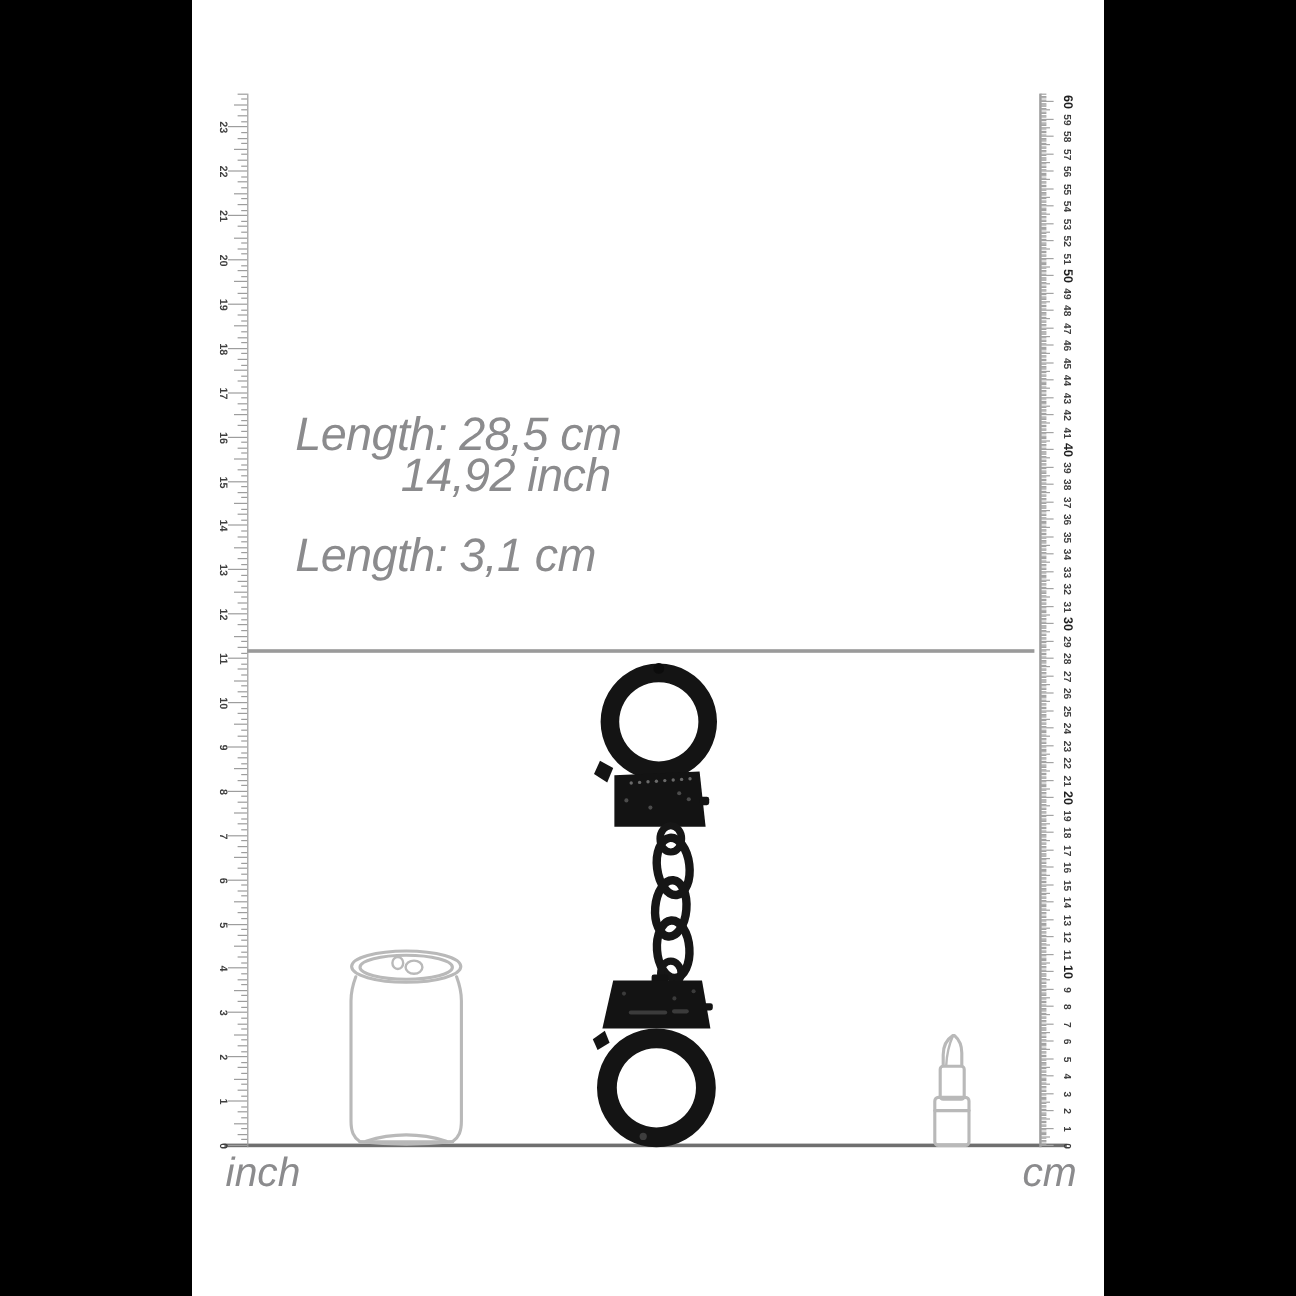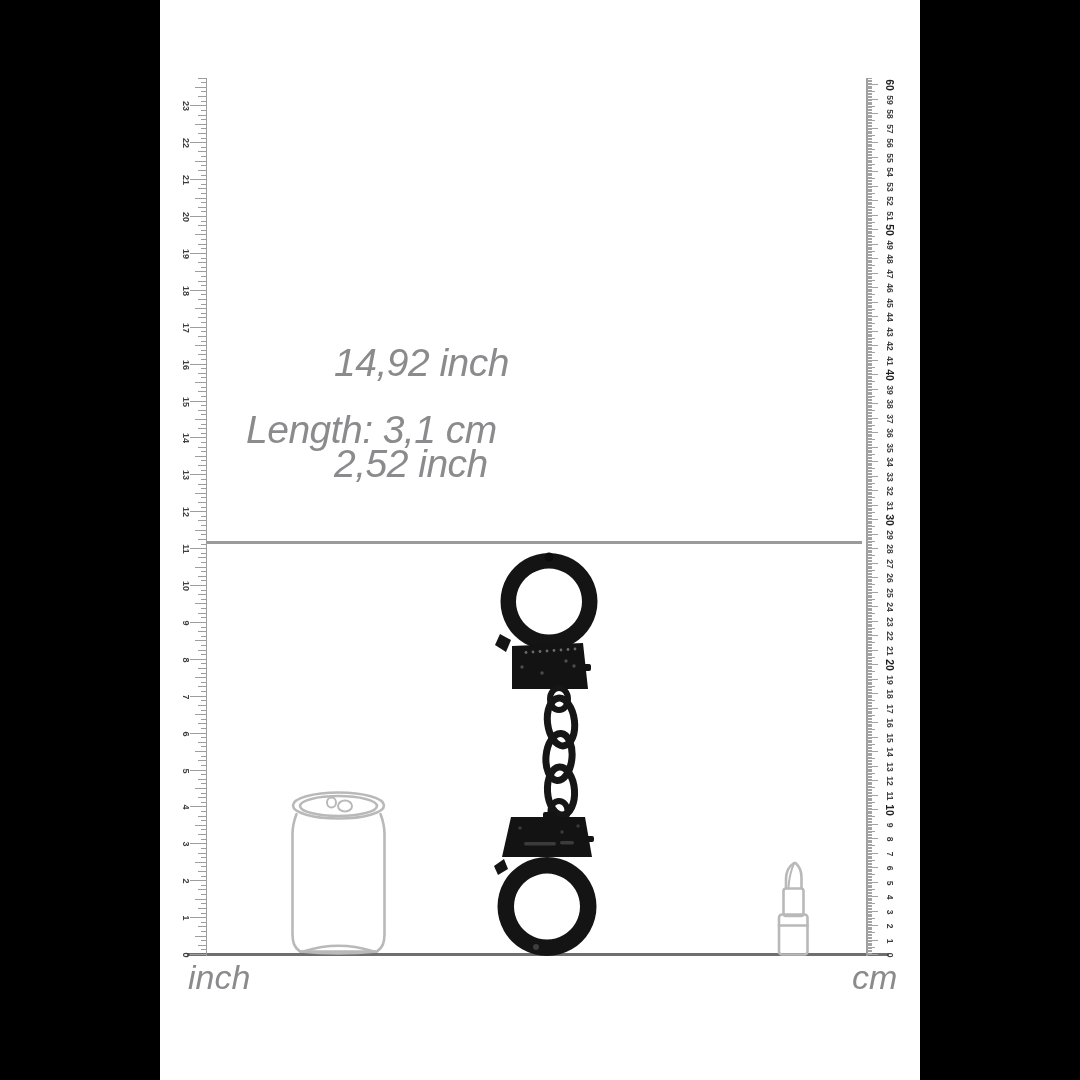--- a/index.html
+++ b/index.html
@@ -48,23 +48,23 @@
 <body>
 
 <div class="stage">
   <div class="canvas"></div>
 
   <div class="len-line"></div>
 
   <div class="base-line"></div>
 
   <div class="dims">
+    <div class="row"><span class="lbl">Length:</span><span>28,5 cm</span></div>
     <div class="row indent"><span>14,92 inch</span></div>
     <div class="row group-gap"><span class="lbl">Length:</span><span>3,1 cm</span></div>
-    <div class="row indent"><span>2,52 inch</span></div>
   </div>
 
   <div class="ruler inch-ruler" id="inchRuler">
     <div class="rail"></div>
   <div class="tick" style="bottom: 1px; width: 16px;"></div>
       <div class="tick" style="bottom: 5.6125px; width: 5.5px;"></div>
       <div class="tick" style="bottom: 10.225px; width: 8px;"></div>
       <div class="tick" style="bottom: 14.8375px; width: 5.5px;"></div>
       <div class="tick" style="bottom: 19.45px; width: 11px;"></div>
       <div class="tick" style="bottom: 24.0625px; width: 5.5px;"></div>

